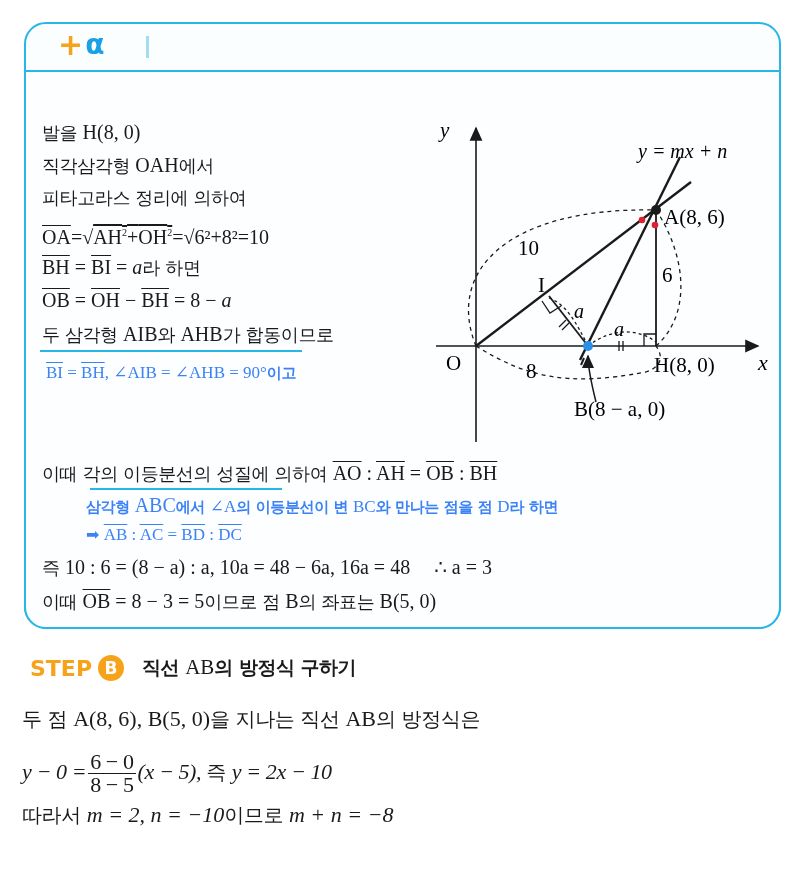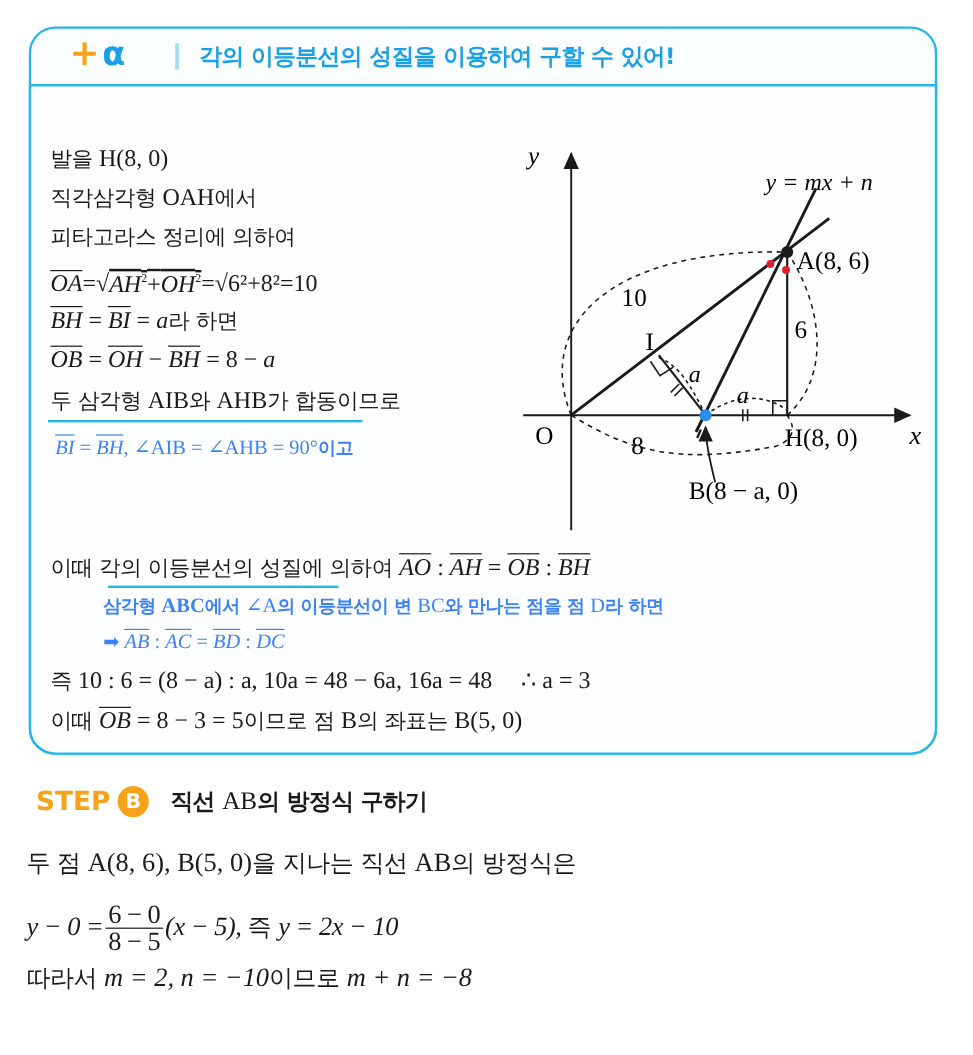--- a/index.html
+++ b/index.html
@@ -32,21 +32,21 @@
     border-bottom: 2px solid #27b6e6; border-radius: 0 0 22px 22px; border-top-width: 2px;
     background: #fcfeff;
   }
 
   .line {
     position: absolute; left: 16px; font-size: 18px; line-height: 26px; white-space: nowrap;
     font-family: "DejaVu Sans", sans-serif; letter-spacing: -0.4px;
   }
   .serif { font-family: "Liberation Serif", "DejaVu Serif", serif; font-size: 20px; letter-spacing: 0; }
   .it { font-style: italic; font-family: "Liberation Serif", "DejaVu Serif", serif; }
-  .ov { text-decoration: overline; text-decoration-thickness: 1px; font-style: italic; }
+  .ov { text-decoration: overline; text-decoration-thickness: 1px; }
   .blue { color: #3b82f6; }
   .uline { border-bottom: 2px solid #0369a1; padding-bottom: 2px; }
   sup.s { font-size: 10px; vertical-align: super; }
 
   .diagram { position: absolute; left: 380px; top: 40px; width: 370px; height: 330px; }
 
   .step {
     position: absolute; left: 30px; top: 655px; display: flex; align-items: center; gap: 6px;
   }
   .step-label { color: #f7a31a; font-weight: bold; font-size: 22px; letter-spacing: 0px; font-family: "DejaVu Sans", sans-serif; }
@@ -67,21 +67,20 @@
 </head>
 <body>
 
 <div class="outer-box">
   <div class="header-strip">
     <div class="plus-alpha">
       <span class="plus">+</span>
       <span class="alpha">α</span>
     </div>
     <div class="header-divider"></div>
-    <div class="header-title">각의 이등분선의 성질을 이용하여 구할 수 있어!</div>
   </div>
 
   <div class="inner-box">
 
 
     <div class="line" style="top:47px">
       <span>발을 </span><span class="serif">H(8, 0)</span>
     </div>
 
     <div class="line" style="top:80px">
@@ -114,21 +113,21 @@
     </div>
 
 
 
     <div class="line" style="top:388px">
       <span>이때 </span><span>각의 이등분선의 성질</span><span>에 의하여 </span><span class="serif ov">AO</span><span class="serif"> : </span><span class="serif ov">AH</span><span class="serif"> = </span><span class="serif ov">OB</span><span class="serif"> : </span><span class="serif ov">BH</span>
     </div>
     <div style="position:absolute; left:64px; top:416px; width:192px; height:2px; background:#27b6e6"></div>
 
     <div class="line blue" style="top:420px; left:60px; font-size:15px; font-weight:bold">
-      <span>삼각형 </span><span class="serif" style="font-weight:bold;font-size:17px">ABC</span><span>에서 </span><span class="serif" style="font-weight:normal;font-size:17px">∠A</span><span>의 이등분선이 변 </span><span class="serif" style="font-weight:normal;font-size:17px">BC</span><span>와 만나는 점을 점 </span><span class="serif" style="font-weight:normal;font-size:17px">D</span><span>라 하면</span>
+      <span>삼각형 </span><span class="serif" style="font-weight:normal;font-size:20px">ABC</span><span>에서 </span><span class="serif" style="font-weight:normal;font-size:17px">∠A</span><span>의 이등분선이 변 </span><span class="serif" style="font-weight:normal;font-size:17px">BC</span><span>와 만나는 점을 점 </span><span class="serif" style="font-weight:normal;font-size:17px">D</span><span>라 하면</span>
     </div>
 
     <div class="line blue" style="top:450px; left:60px; font-size:16px">
       <span>➡ </span><span class="serif ov" style="font-size:17px">AB</span><span class="serif" style="font-size:17px"> : </span><span class="serif ov" style="font-size:17px">AC</span><span class="serif" style="font-size:17px"> = </span><span class="serif ov" style="font-size:17px">BD</span><span class="serif" style="font-size:17px"> : </span><span class="serif ov" style="font-size:17px">DC</span>
     </div>
 
     <div class="line" style="top:482px">
       <span>즉 </span><span class="serif">10 : 6 = (8 − a) : a, 10a = 48 − 6a, 16a = 48</span><span class="serif" style="margin-left:24px">∴ a = 3</span>
     </div>
 

